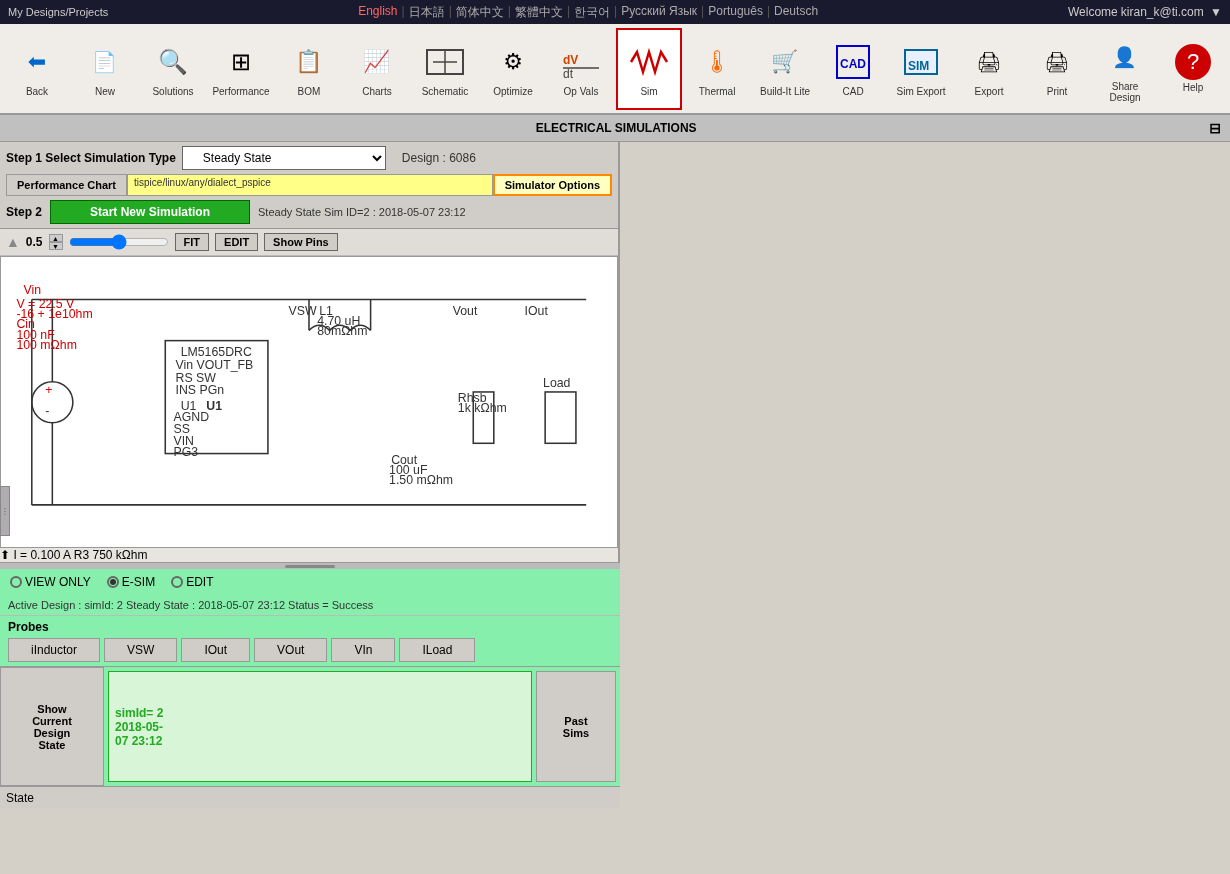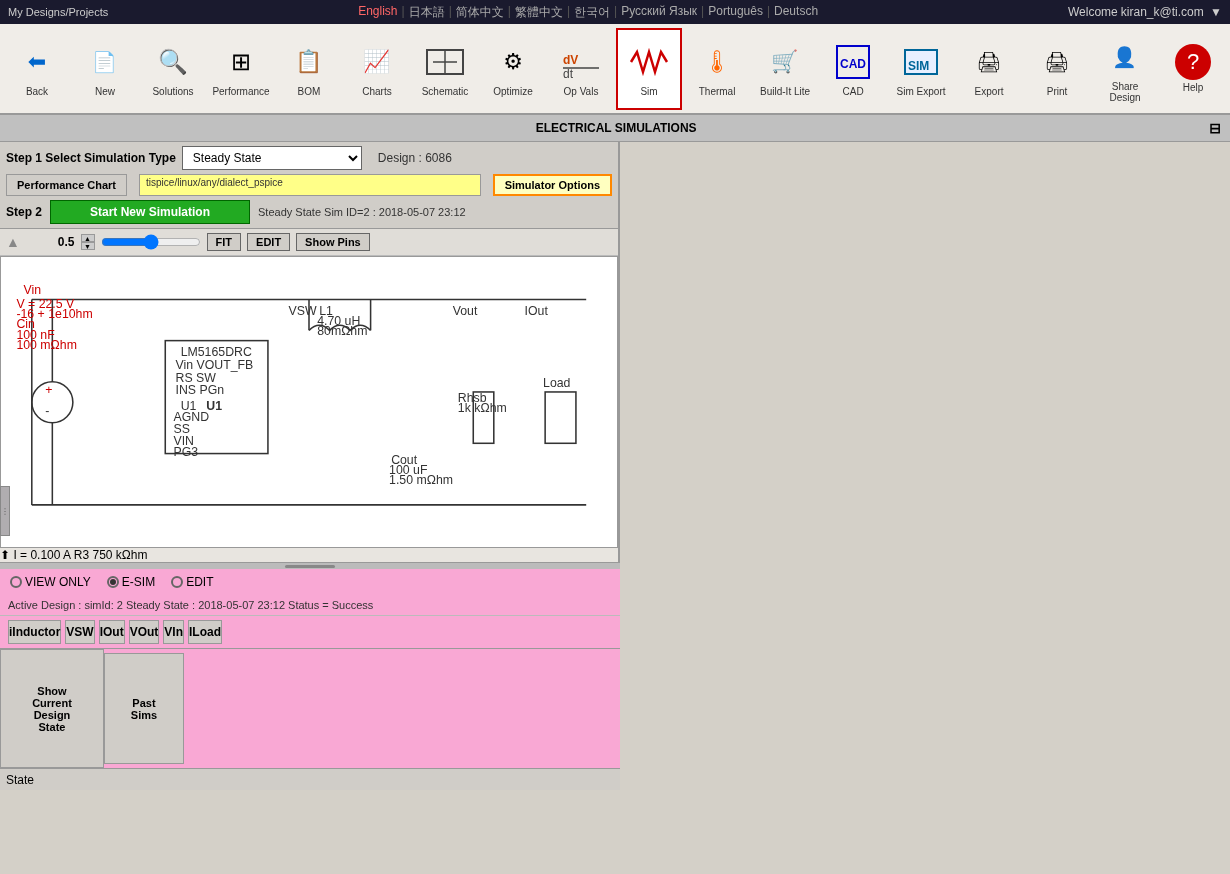--- a/index.html
+++ b/index.html
@@ -27,49 +27,49 @@
     
     .main-layout { display: flex; height: calc(874px - 22px - 90px - 24px); }
 
     
     .left-panel { width: 620px; min-width: 620px; background: #e8e5e0; border-right: 2px solid #999; display: flex; flex-direction: column; overflow: hidden; }
 
     
     .step-controls { background: #d0cdc8; padding: 4px 6px; border-bottom: 1px solid #999; }
     .step1-row { display: flex; align-items: center; gap: 6px; margin-bottom: 4px; }
     .step1-label { font-weight: bold; color: #000; font-size: 12px; white-space: nowrap; }
-    .sim-type-select { height: 24px; border: 1px solid #666; background: white; padding: 0 6px; font-size: 12px; width: 180px; }
+    .sim-type-select { height: 24px; border: 1px solid #666; background: white; padding: 0 16px; font-size: 12px; width: 204px; }
     .design-label { font-size: 12px; color: #333; margin-left: 10px; }
 
     
-    .tabs-row { display: flex; gap: 12px; margin-bottom: 4px; }
+    .tabs-row { display: flex; gap: 0; margin-bottom: 4px; }
     .tab-btn { padding: 3px 10px; border: 1px solid #999; background: #d0cdc8; cursor: pointer; font-size: 11px; font-weight: bold; }
     .filepath-display { background: #ffff88; border: 1px solid #999; padding: 2px 6px; font-size: 10px; color: #333; flex: 1; overflow: hidden; white-space: nowrap; }
     .sim-options-btn { padding: 3px 10px; border: 2px solid #ff8800; background: #ffffc0; cursor: pointer; font-size: 11px; font-weight: bold; }
 
     
     .step2-row { display: flex; align-items: center; gap: 8px; }
     .step2-label { font-weight: bold; }
     .start-sim-btn { background: #22aa22; color: white; border: 1px solid #006600; padding: 4px 12px; font-weight: bold; cursor: pointer; font-size: 12px; flex: 1; max-width: 200px; }
     .sim-id-label { font-size: 11px; color: #333; }
 
     
     .slider-row { display: flex; align-items: center; gap: 6px; padding: 4px 6px; border-bottom: 1px solid #bbb; background: #e0ddd8; }
-    .slider-val { font-size: 12px; font-weight: bold; margin-left: 32px; }
+    .slider-val { font-size: 12px; font-weight: bold; }
     .spin-ctrl { display: flex; flex-direction: column; }
     .spin-btn { width: 14px; height: 8px; border: 1px solid #999; background: #ccc; cursor: pointer; font-size: 7px; display: flex; align-items: center; justify-content: center; }
     .fit-btn, .edit-btn, .show-pins-btn { padding: 2px 8px; border: 1px solid #666; background: #d0cdc8; cursor: pointer; font-size: 11px; font-weight: bold; }
     .slider-input { width: 120px; }
 
     
     .schematic-area { flex: 1; background: white; position: relative; overflow: hidden; border: 1px solid #999; margin: 0; }
     .schematic-svg { width: 100%; height: 100%; }
 
     
-    .left-bottom { background: #f9a8d4; border-top: 1px solid #999; }
+    .left-bottom { background: #86efac; border-top: 1px solid #999; }
 
     
     .radio-row { display: flex; align-items: center; gap: 16px; padding: 6px 10px; }
     .radio-option { display: flex; align-items: center; gap: 3px; cursor: pointer; }
     .radio-circle { width: 12px; height: 12px; border-radius: 50%; border: 2px solid #666; display: flex; align-items: center; justify-content: center; }
     .radio-circle.filled::after { content: ''; width: 6px; height: 6px; border-radius: 50%; background: #333; display: block; }
 
     
     .active-design { padding: 4px 8px; font-size: 11px; color: #333; border-bottom: 1px solid #bbb; }
 
@@ -78,21 +78,21 @@
     .msg-btn { padding: 3px 10px; border: 2px solid #cc0000; background: #fff8f8; cursor: pointer; font-size: 11px; font-weight: bold; color: #cc0000; }
     .esim-btn { padding: 3px 10px; border: 1px solid #666; background: #d0cdc8; cursor: pointer; font-size: 11px; }
     .download-label { font-size: 11px; font-weight: bold; }
     .data-file-btn { padding: 3px 10px; border: 1px solid #666; background: #d0cdc8; cursor: pointer; font-size: 11px; font-weight: bold; }
     .cir-btn { padding: 3px 10px; border: 1px solid #666; background: #d0cdc8; cursor: pointer; font-size: 11px; font-weight: bold; }
 
     
     .probes-section { padding: 4px 8px; }
     .probes-label { font-weight: bold; font-size: 12px; margin-bottom: 4px; }
     .probes-btns { display: flex; gap: 4px; flex-wrap: wrap; }
-    .probe-btn { padding: 4px 0; border: 1px solid #999; background: #d0cdc8; cursor: pointer; font-size: 12px; font-weight: bold; }
+    .probe-btn { padding: 4px 22px; border: 1px solid #999; background: #d0cdc8; cursor: pointer; font-size: 12px; font-weight: normal; }
 
     
     .bottom-left-corner { display: flex; align-items: stretch; border-top: 1px solid #999; height: 120px; }
     .show-state-btn { background: #d0cdc8; border: 1px solid #999; padding: 6px; cursor: pointer; font-size: 11px; font-weight: bold; width: 104px; text-align: center; display: flex; align-items: center; justify-content: center; }
     .sim-state-display { background: #d8f5d8; border: 1px solid #22aa22; color: #22aa22; font-weight: bold; padding: 6px; font-size: 11px; flex: 1; margin: 4px; display: flex; align-items: center; }
     .past-sims-btn { background: #d0cdc8; border: 1px solid #999; padding: 6px; cursor: pointer; font-size: 11px; font-weight: bold; width: 80px; text-align: center; display: flex; align-items: center; justify-content: center; margin: 4px 4px 4px 0; }
 
     
     .state-bar { background: #d0cdc8; border-top: 1px solid #999; padding: 2px 6px; font-size: 11px; display: flex; align-items: center; height: 22px; }
 
@@ -397,32 +397,38 @@
           <label class="radio-option">
             <div class="radio-circle"></div>
             <span>EDIT</span>
           </label>
         </div>
 
         <div class="active-design">Active Design :   simId: 2 Steady State : 2018-05-07 23:12 Status = Success</div>
 
 
         <div class="probes-section">
+          <div class="probes-label">Probes</div>
           <div class="probes-btns">
             <button class="probe-btn">iInductor</button>
             <button class="probe-btn">VSW</button>
             <button class="probe-btn">IOut</button>
             <button class="probe-btn">VOut</button>
             <button class="probe-btn">VIn</button>
             <button class="probe-btn">ILoad</button>
           </div>
         </div>
 
         <div class="bottom-left-corner">
           <button class="show-state-btn">Show<br>Current<br>Design<br>State</button>
+          <div class="sim-state-display">
+            <div style="white-space:pre-line; color:#22aa22; font-weight:bold;">simId= 2
+2018-05-
+07 23:12</div>
+          </div>
           <button class="past-sims-btn">Past<br>Sims</button>
         </div>
 
         <div class="state-bar">
           <span>State</span>
         </div>
       </div>
     </div>
   </div>
 

